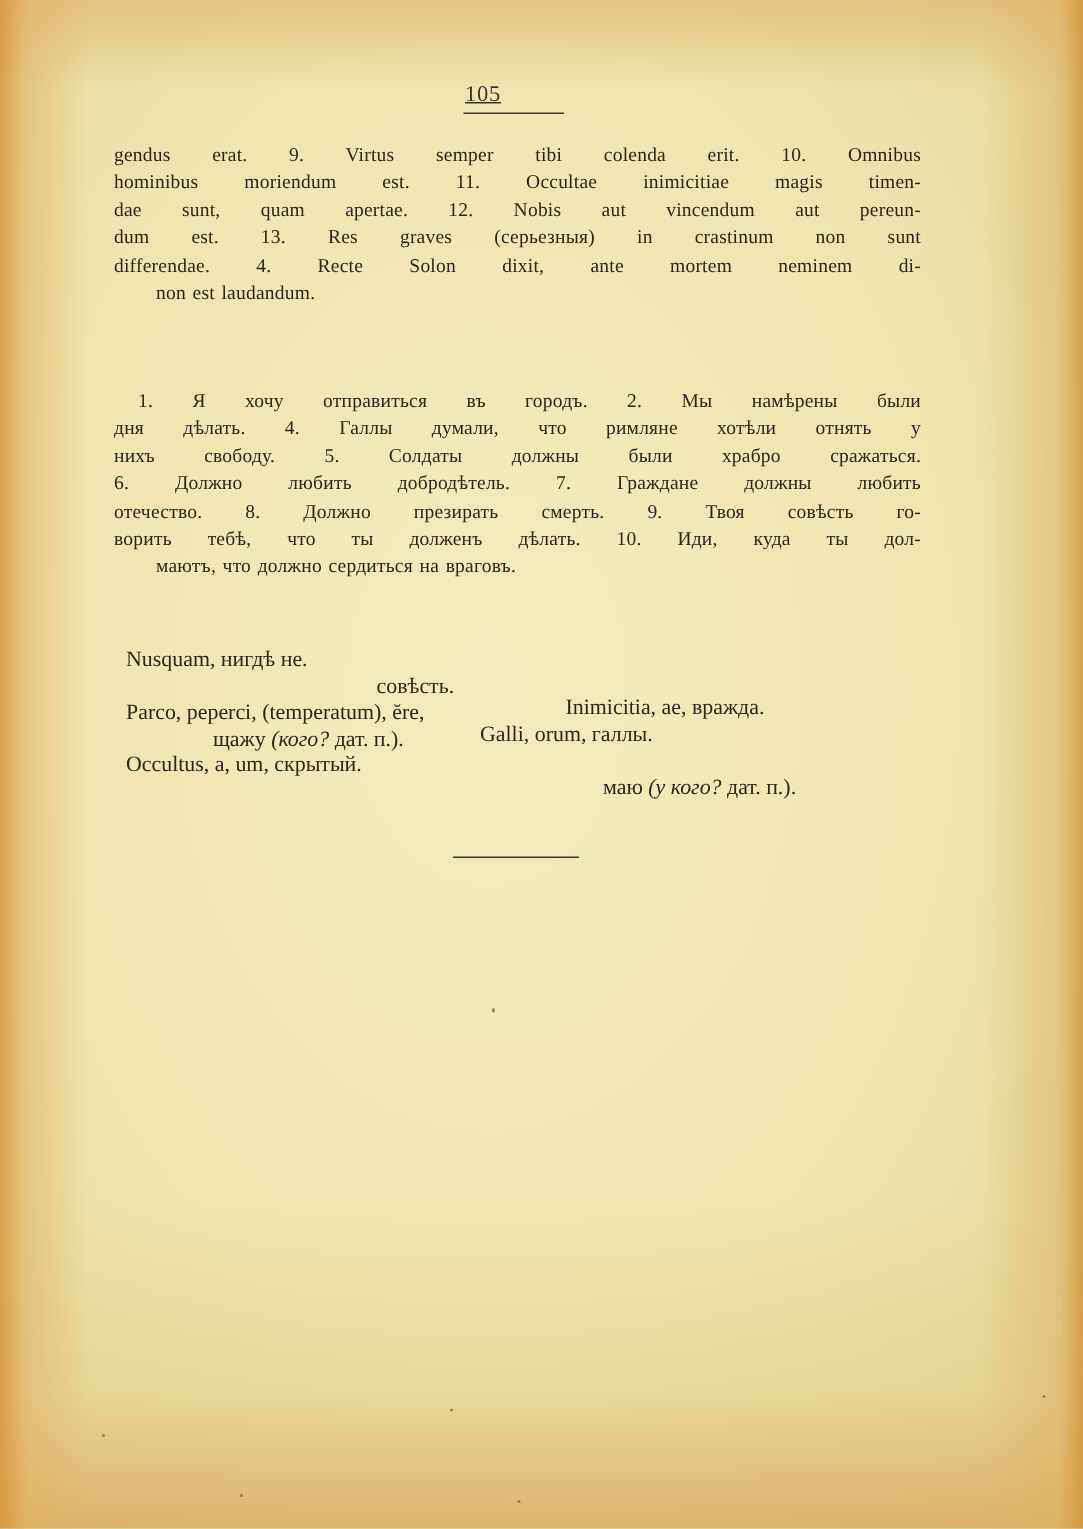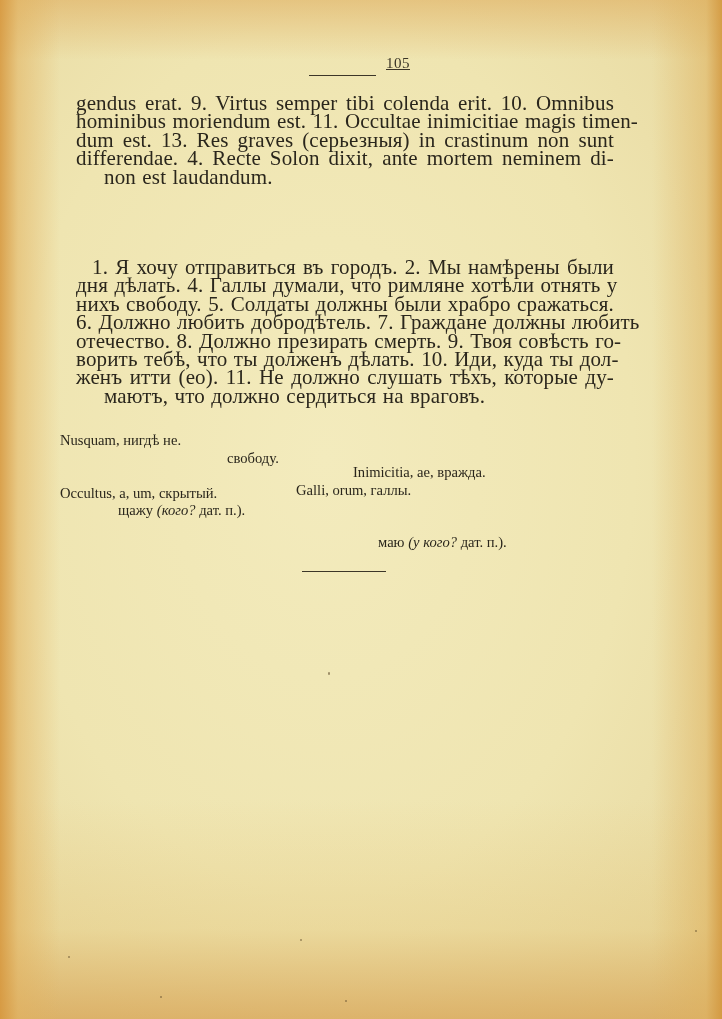--- a/index.html
+++ b/index.html
@@ -25,57 +25,57 @@
         linear-gradient(to left, rgba(210,150,60,0.85) 0px, rgba(222,178,96,0.55) 16px, rgba(238,222,160,0.0) 70px),
         linear-gradient(to bottom, rgba(222,170,90,0.55) 0px, rgba(236,214,150,0.0) 60px),
         linear-gradient(to top, rgba(214,160,80,0.7) 0px, rgba(228,196,120,0.35) 90px, rgba(238,222,160,0.0) 220px),
         radial-gradient(ellipse at 45% 45%, #f3ebbd 0%, #efe5b1 55%, #e6d69c 100%);
     }
     .page-number {
       position: absolute;
       left: 310px;
       top: 55px;
       width: 100px;
-      text-align: right;
+      text-align: left;
       font-size: 15px;
       letter-spacing: 0.5px;
       color: #3a3426;
       text-decoration: underline;
     }
     .page-number-rule {
       position: absolute;
       left: 309px;
       top: 75px;
       width: 67px;
       height: 1px;
       background: #3c3628;
     }
     .text-block {
       position: absolute;
       left: 76px;
       width: 538px;
-      font-size: 21px;
+      font-size: 13px;
       line-height: 18.4px;
       text-align: justify;
       letter-spacing: 0.15px;
       word-spacing: 1px;
     }
     .latin-block { top: 94px; }
     .russian-block { top: 258px; }
     .line {
       display: block;
       white-space: nowrap;
       text-align-last: justify;
       text-align: justify;
     }
     .line.last { text-align-last: left; margin-left: 28px; }
     .indent { padding-left: 16px; }
     .vocab {
       position: absolute;
-      left: 60px;
+      left: 84px;
       top: 432px;
       width: 540px;
       font-size: 14.6px;
       line-height: 17.6px;
     }
     .vocab-row {
       position: relative;
       height: 17.6px;
       white-space: nowrap;
     }
@@ -103,53 +103,54 @@
 <body>
 
 <div class="page">
 
   <div class="page-number">105</div>
   <div class="page-number-rule"></div>
 
   <div class="text-block latin-block">
     <span class="line">gendus erat. 9. Virtus semper tibi colenda erit. 10. Omnibus</span>
     <span class="line">hominibus moriendum est. 11. Occultae inimicitiae magis timen-</span>
+    <span class="line">dae sunt, quam apertae. 12. Nobis aut vincendum aut pereun-</span>
     <span class="line">dum est. 13. Res graves (серьезныя) in crastinum non sunt</span>
     <span class="line">differendae. 4. Recte Solon dixit, ante mortem neminem di-</span>
     <span class="line last">non est laudandum.</span>
   </div>
 
   <div class="text-block russian-block">
     <span class="line indent">1. Я хочу отправиться въ городъ. 2. Мы намѣрены были</span>
     <span class="line">дня дѣлать. 4. Галлы думали, что римляне хотѣли отнять у</span>
     <span class="line">нихъ свободу. 5. Солдаты должны были храбро сражаться.</span>
     <span class="line">6. Должно любить добродѣтель. 7. Граждане должны любить</span>
     <span class="line">отечество. 8. Должно презирать смерть. 9. Твоя совѣсть го-</span>
     <span class="line">ворить тебѣ, что ты долженъ дѣлать. 10. Иди, куда ты дол-</span>
-    <span class="line">женъ итти (eo). 11. Не должно слушать тѣхъ, которые ду-</span>
     <span class="line last">маютъ, что должно сердиться на враговъ.</span>
   </div>
 
   <div class="vocab">
     <div class="vocab-row">
       <span class="vocab-left">Nusquam, нигдѣ не.</span>
       <span class="vocab-right">Inimicitia, ae, вражда.</span>
     </div>
     <div class="vocab-row">
-      <span class="vocab-cont-left" style="left:167px">свободу.</span>
+      <span class="vocab-cont-left" style="left:167px">совѣсть.</span>
       <span class="vocab-right" style="left:236px">Galli, orum, галлы.</span>
     </div>
     <div class="vocab-row">
-    </div>
-    <div class="vocab-row">
-      <span class="vocab-left">Occultus, a, um, скрытый.</span>
+      <span class="vocab-left">Parco, peperci, (temperatum), ĕre,</span>
     </div>
     <div class="vocab-row">
       <span class="vocab-left" style="left:58px"><span>щажу</span> <span class="it">(кого?</span> <span>дат. п.).</span></span>
       <span class="vocab-right" style="left:318px"><span>маю</span> <span class="it">(у кого?</span> <span>дат. п.).</span></span>
+    </div>
+    <div class="vocab-row">
+      <span class="vocab-left">Occultus, a, um, скрытый.</span>
     </div>
   </div>
 
   <div class="end-rule"></div>
 
   <span class="speck" style="left:328px;top:672px;width:2px;height:3px;"></span>
   <span class="speck" style="left:695px;top:930px;"></span>
   <span class="speck" style="left:345px;top:1000px;"></span>
   <span class="speck" style="left:160px;top:996px;"></span>
   <span class="speck" style="left:300px;top:939px;"></span>

